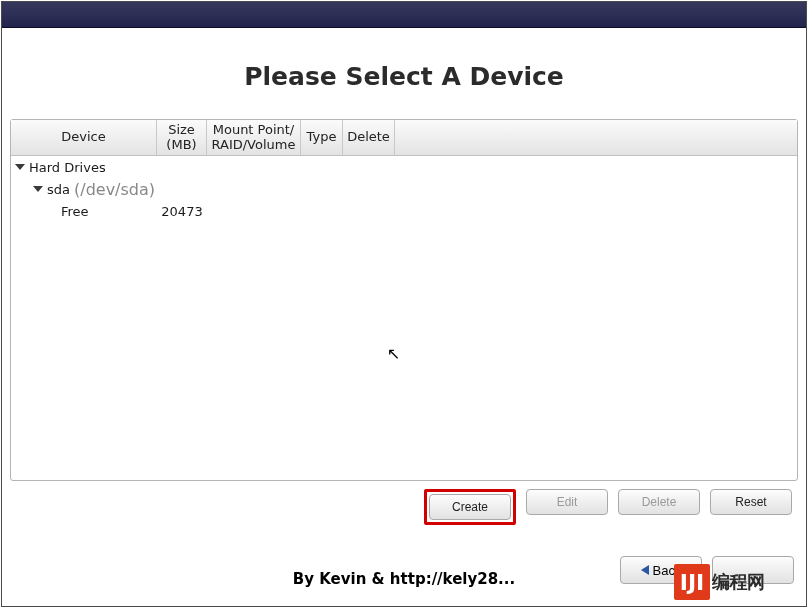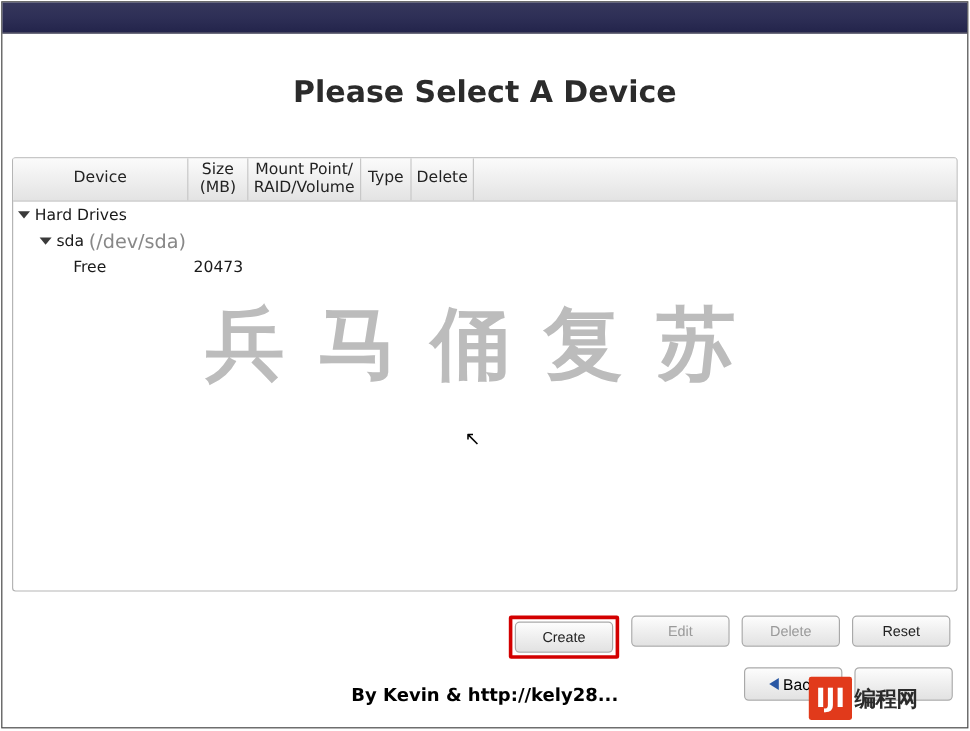--- a/index.html
+++ b/index.html
@@ -33,21 +33,21 @@
   .title-region {
     padding: 34px 0 28px 0;
     text-align: center;
   }
   .page-title {
     font-size: 25px;
     font-weight: bold;
     color: #2b2b2b;
   }
   .table-panel {
-    margin: 12px 6px;
+    margin: 0 6px;
     border: 1px solid #b5b5b5;
     border-radius: 3px;
     background: #fff;
   }
   .thead {
     display: flex;
     background: linear-gradient(to bottom, #fbfbfb 0%, #efefef 50%, #e3e3e3 100%);
     border-bottom: 1px solid #c0c0c0;
     height: 36px;
   }
@@ -252,21 +252,20 @@
         <div class="row">
           <div class="device-cell" style="padding-left:50px;">
             <span>Free</span>
           </div>
           <div class="size-cell">20473</div>
           <div class="mount-cell"></div>
           <div class="type-cell"></div>
           <div class="format-cell"></div>
         </div>
 
-        <div class="watermark">兵马俑复苏</div>
         <div class="cursor-ptr">↖</div>
       </div>
     </div>
 
     <div class="button-row">
       <span class="btn-hilite-wrap">
         <button class="btn">Create</button>
       </span>
       <button class="btn" disabled="">Edit</button>
       <button class="btn" disabled="">Delete</button>

